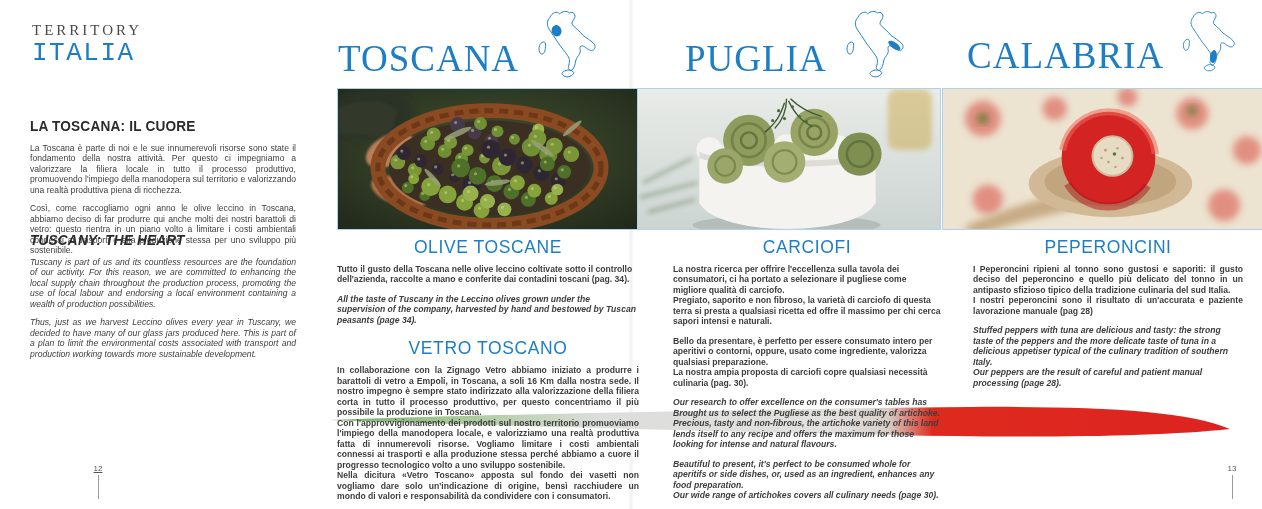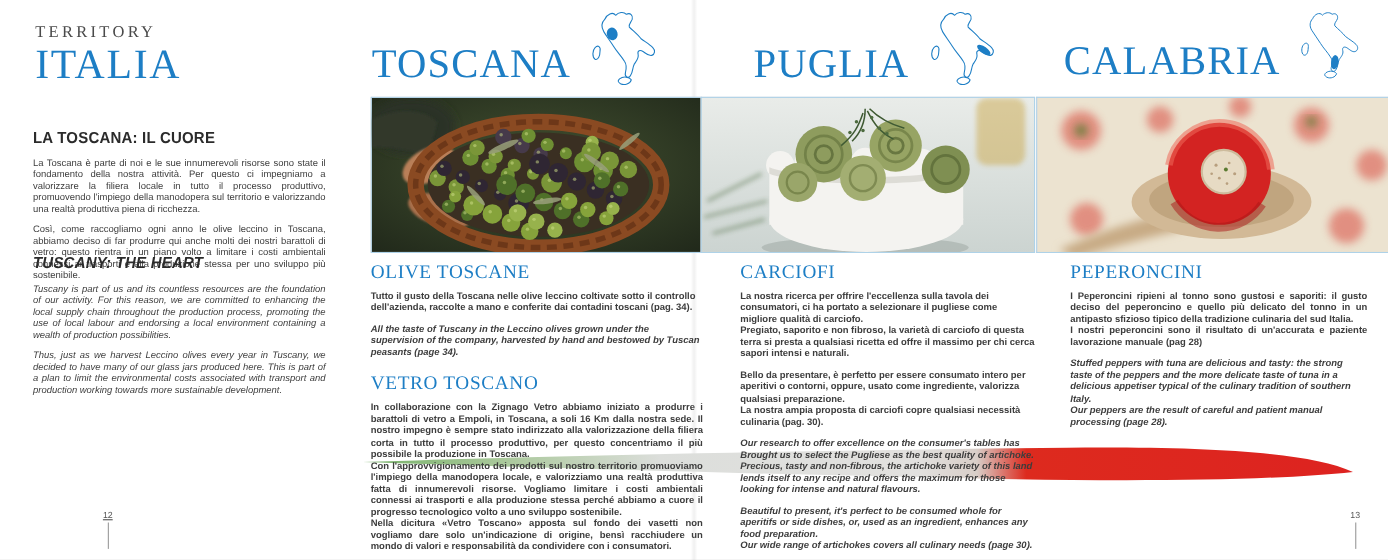--- a/index.html
+++ b/index.html
@@ -5,21 +5,21 @@
   :root { --accent:#1d7ec5; --ink:#3c3c3c; }
   * { margin:0; padding:0; box-sizing:border-box; }
   body { background:#888; font-family:"Liberation Sans", sans-serif; }
   .spread { position:relative; width:1262px; height:509px; background:#ffffff; overflow:hidden; }
   .gutter { position:absolute; left:628px; top:0; width:6px; height:100%;
             background:linear-gradient(90deg, rgba(0,0,0,0) 0%, rgba(0,0,0,0.06) 50%, rgba(0,0,0,0) 100%); }
 
   
   .territory { position:absolute; left:32px; top:22px; }
   .eyebrow { font-family:"Liberation Serif", serif; font-size:15px; letter-spacing:3px; color:#4a4a4a; }
-  .italia  { font-family:Liberation Serif, serif; font-size:38px; line-height:1; letter-spacing:1.5px;
+  .italia  { font-family:Liberation Mono, monospace; font-size:26px; line-height:1; letter-spacing:1.5px;
              color:var(--accent); margin-top:1px; }
   .intro { position:absolute; left:30px; width:266px; color:var(--ink); }
   .intro-it { top:118px; }
   .intro-en { top:232px; }
   .intro h3 { font-size:14.5px; font-weight:bold; color:#2b2b2b; letter-spacing:0.2px;
               transform:scaleX(0.94); transform-origin:left; margin-bottom:9px; white-space:nowrap; }
   .intro-en h3 { font-style:italic; }
   .body-p { font-size:8.6px; line-height:1.22; text-align:justify; margin-bottom:8px; color:#3d3d3d; }
   .en { font-style:italic; }
 
@@ -28,22 +28,22 @@
   .region-title { font-family:"Liberation Serif", serif; font-size:37px; line-height:1; letter-spacing:1px;
                   color:var(--accent); margin-top:26px; }
   .italy-map { width:64px; height:74px; margin-left:14px; }
   .italy-map .outline { fill:none; stroke:var(--accent); stroke-width:1.1; stroke-linejoin:round; }
   .italy-map .region { fill:var(--accent); }
 
   .photo { position:absolute; top:88px; height:142px; border:1px solid #aed2e8; background:#ddd; }
   .photo svg { display:block; width:100%; height:100%; }
 
   .coltext { position:absolute; top:237px; color:var(--ink); }
-  .section-heading { font-family:Liberation Serif, serif; font-size:17.5px; letter-spacing:0.6px;
-                     color:var(--accent); margin-bottom:6px; }
+  .section-heading { font-family:Liberation Sans, sans-serif; font-size:17.5px; letter-spacing:0.6px;
+                     color:var(--accent); margin-bottom:6px;text-align:center; }
   .coltext .body-p { margin-bottom:0;font-weight:bold; }
   .gap { margin-bottom:9px !important; }
   .ragged { text-align:left; }
 
   .sec-vetro { margin-top:13px; }
 
   
   .swoosh { position:absolute; left:330px; top:399px; width:932px; height:46px; z-index:0; }
   .coltext, .intro, .territory, .col-title { z-index:1; }
 

